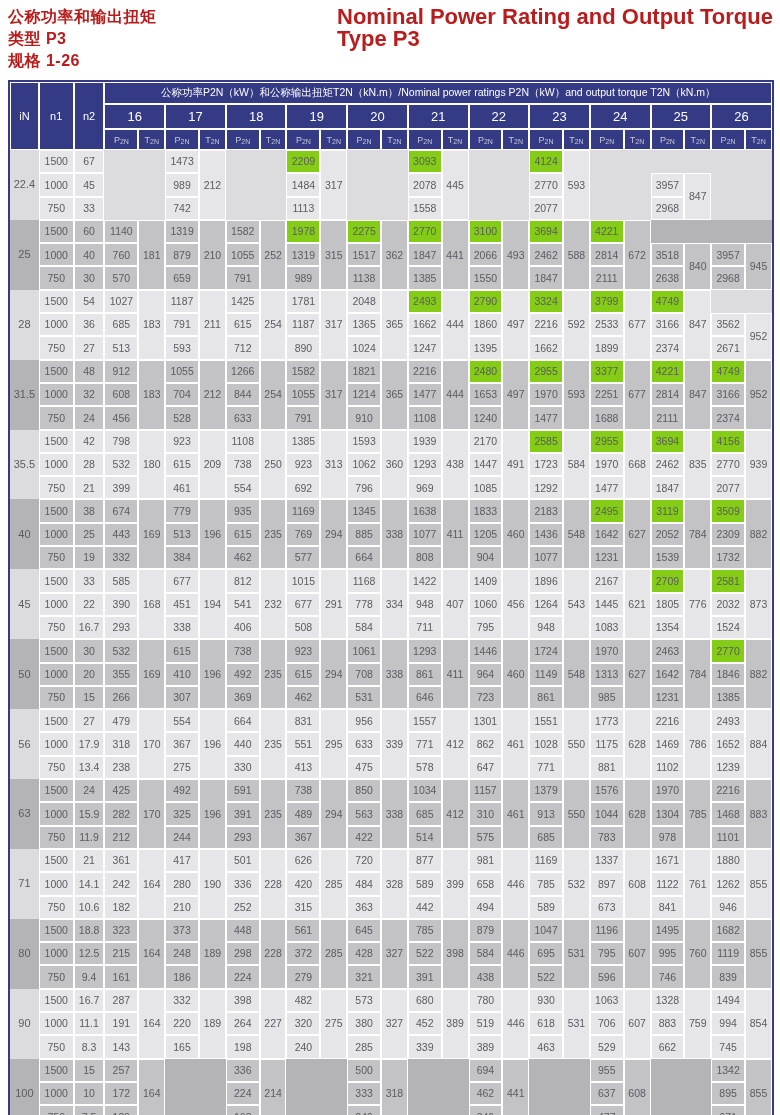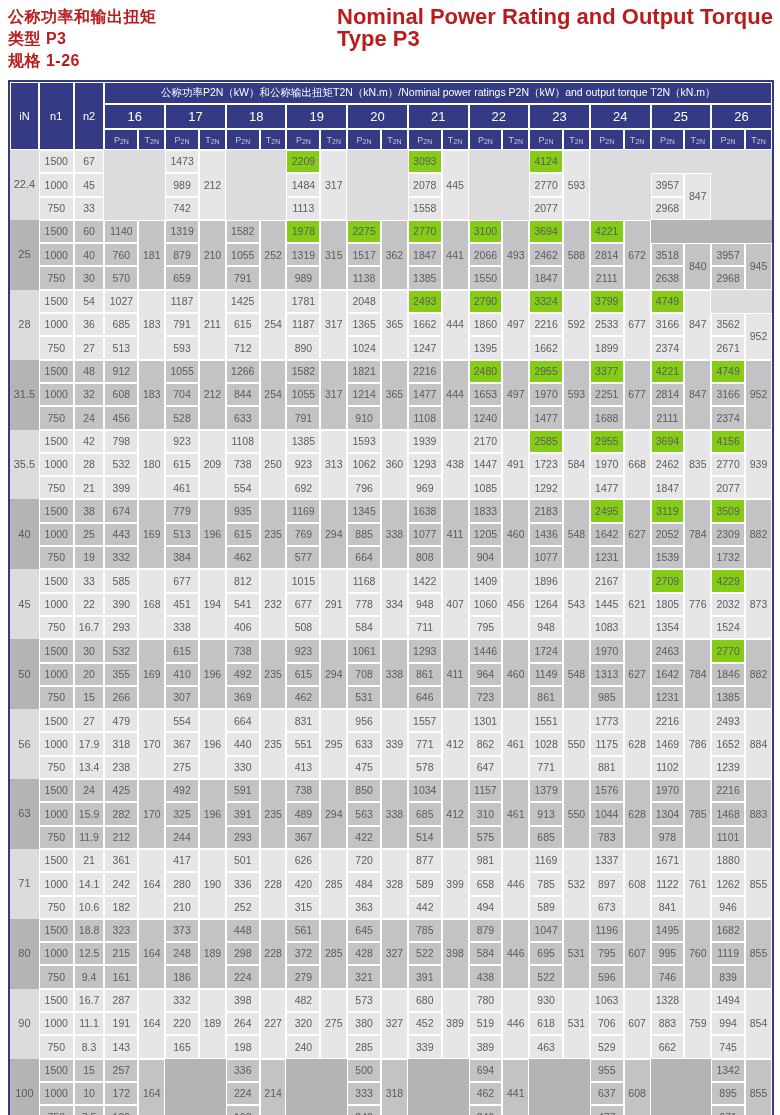--- a/index.html
+++ b/index.html
@@ -479,21 +479,21 @@
           <td class="tile">1422</td>
           <td rowspan="3" class="tile">407</td>
           <td class="tile">1409</td>
           <td rowspan="3" class="tile">456</td>
           <td class="tile">1896</td>
           <td rowspan="3" class="tile">543</td>
           <td class="tile">2167</td>
           <td rowspan="3" class="tile">621</td>
           <td class="tile dark-cell">2709</td>
           <td rowspan="3" class="tile">776</td>
-          <td class="tile dark-cell">4229</td>
+          <td class="tile dark-cell">2581</td>
           <td rowspan="3" class="tile">873</td>
         </tr>
         <tr class="gl">
           <td class="tile">1000</td>
           <td class="tile">22</td>
           <td class="tile">390</td>
           <td class="tile">451</td>
           <td class="tile">541</td>
           <td class="tile">677</td>
           <td class="tile">778</td>

